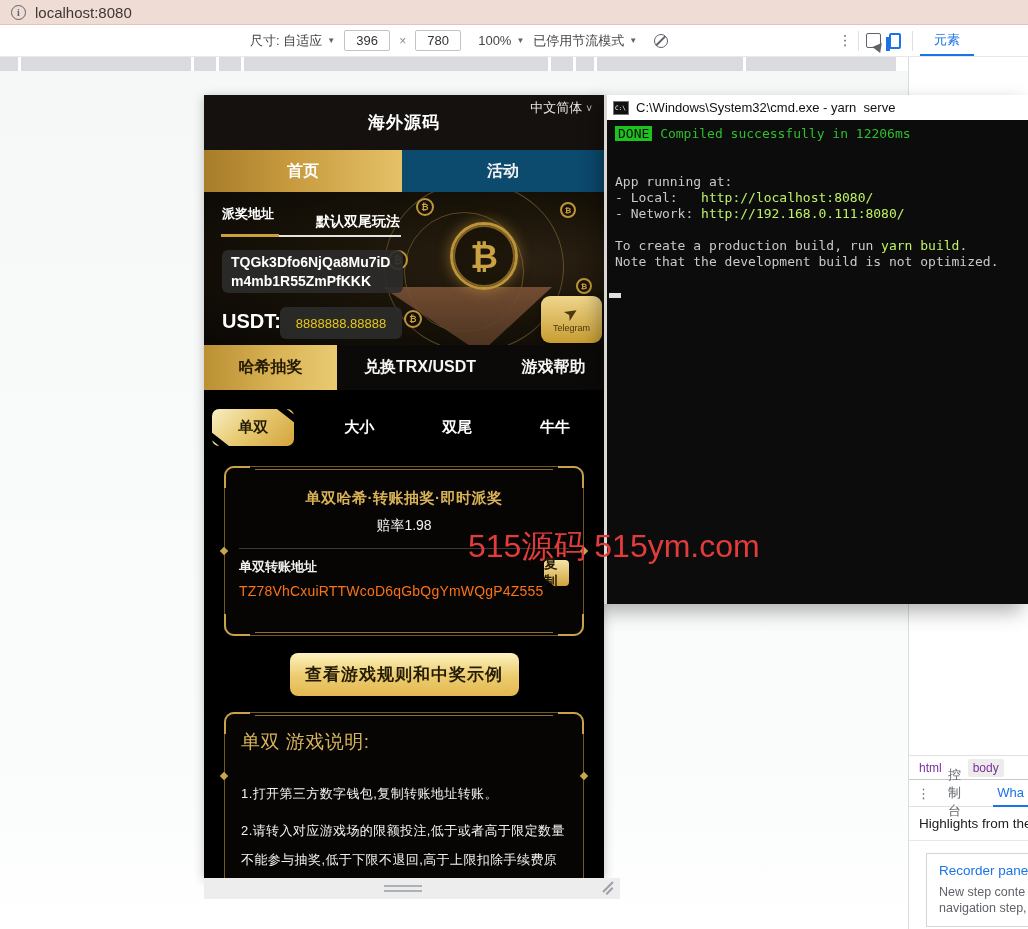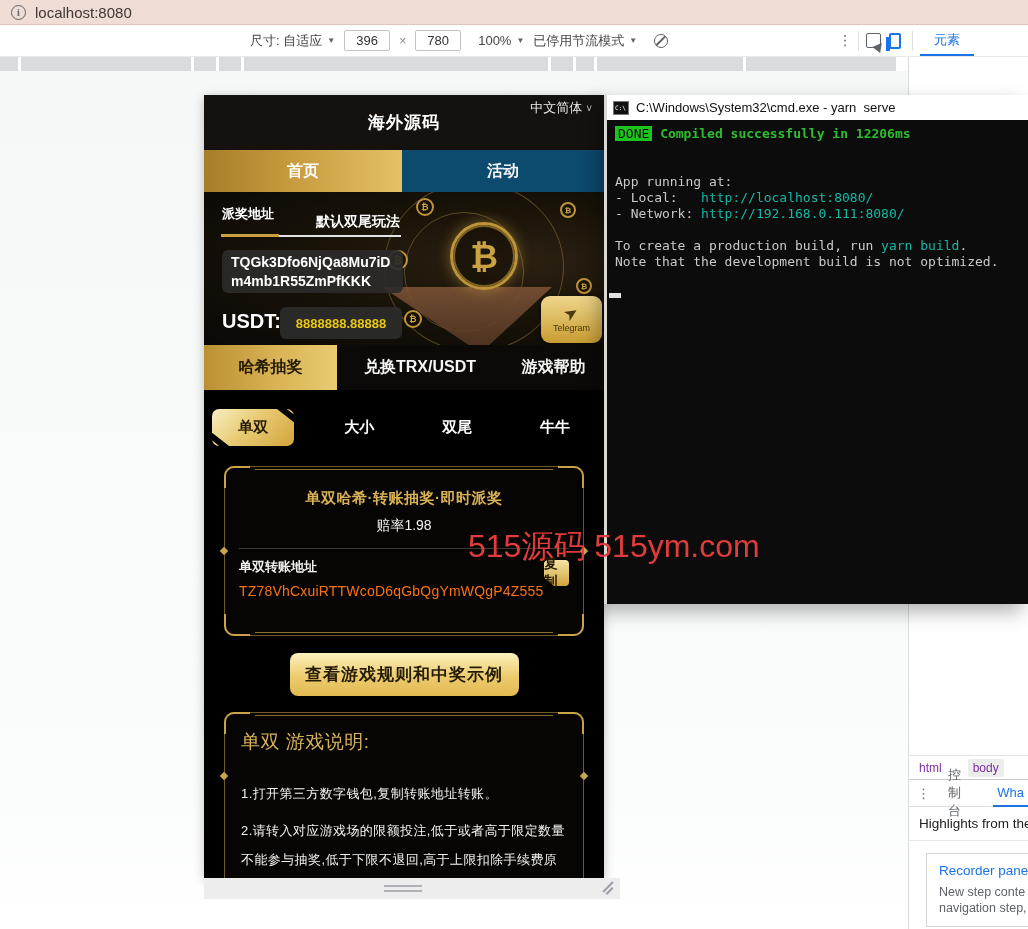--- a/index.html
+++ b/index.html
@@ -60,21 +60,21 @@
   .tg-btn { position:absolute; right:2px; top:104px; width:61px; height:47px; border-radius:9px; background:linear-gradient(180deg,#efd68c 0%,#c89d32 100%); display:flex; flex-direction:column; align-items:center; justify-content:center; z-index:3; box-shadow:0 1px 5px rgba(0,0,0,.5); }
   .tg-plane { font-size:17px; color:#4a3911; transform:rotate(-32deg); line-height:15px; }
   .tg-label { font-size:9px; color:#4a3911; margin-top:2px; }
   .hero-left { position:absolute; left:0; top:0; width:230px; height:100%; z-index:2; }
   .lbl-payout { position:absolute; left:18px; top:13px; color:#fff; font-size:13px; font-weight:bold; }
   .lbl-mode { position:absolute; left:112px; top:21px; color:#fff; font-size:14px; font-weight:bold; }
   .ul-gold { position:absolute; left:17px; top:42px; width:58px; height:3px; background:#c9a23f; }
   .ul-white { position:absolute; left:75px; top:43px; width:122px; height:2px; background:#e3e3e3; }
   .addr-box { position:absolute; left:18px; top:58px; width:181px; height:43px; background:rgba(43,43,43,.92); border-radius:6px; color:#fff; font-size:14px; font-weight:bold; padding:3px 9px; line-height:19px; word-break:break-all; }
   .usdt-label { position:absolute; left:18px; top:118px; color:#fff; font-size:20px; font-weight:bold; }
-  .usdt-box { position:absolute; left:76px; top:115px; width:122px; height:32px; background:rgba(43,43,43,.92); border-radius:6px; display:flex; align-items:center; justify-content:center; color:#e8c714; font-size:13px; font-weight:bold; }
+  .usdt-box { position:absolute; left:76px; top:115px; width:122px; height:32px; background:rgba(43,43,43,.92); border-radius:6px; display:flex; align-items:center; justify-content:center; color:#e8c714; font-size:13px; font-weight:normal; }
 
   
   .game-tabs { height:45px; display:flex; background:#0c0a08; }
   .gt { display:flex; align-items:center; justify-content:center; color:#f5f5f5; font-size:16px; font-weight:bold; }
   .gt.t1 { width:133px; } .gt.t2 { width:166px; } .gt.t3 { width:101px; }
   .gt.active { background:linear-gradient(90deg,#ba9033 0%,#d9b355 55%,#e9cb72 100%); color:#241a04; }
 
   
   .sub-tabs { height:68px; background:#000; display:flex; align-items:center; padding-top:6px; }
   .st { width:100px; text-align:center; color:#fff; font-size:15px; font-weight:bold; }
@@ -133,22 +133,22 @@
   .nc-line + .nc-line { margin-top:0; }
 
   
   .cmd { position:absolute; left:604px; top:95px; width:424px; height:509px; box-shadow:-6px 8px 18px rgba(0,0,0,.30); border-left:3px solid #dbd8d4; background:#0c0c0c; z-index:5; }
   .cmd-titlebar { height:25px; background:#fff; display:flex; align-items:center; padding-left:6px; gap:7px; }
   .cmd-ico { width:16px; height:14px; background:#111; border:1px solid #777; color:#fff; font-size:6px; font-family:"DejaVu Sans Mono",monospace; line-height:12px; padding-left:1px; }
   .cmd-title { font-size:13px; color:#111; white-space:pre; }
   .cmd-body { padding:6px 0 0 8px; font-family:"DejaVu Sans Mono", monospace; font-size:13px; line-height:16px; color:#c9c9c9; }
   .cline { white-space:pre; height:16px; }
   .done-badge { background:#1ec41e; color:#0c0c0c; padding:0 3px; }
-  .t-green { color:#2fbe2f;font-weight:bold; }
-  .t-blue { color:#14b8a6; }
+  .t-green { color:#2fbe2f; }
+  .t-blue { color:#bef264; }
   .cursor { width:12px; height:5px; background:#e0e0e0; margin-top:7px; margin-left:-6px; }
 
   
   .watermark { position:absolute; left:468px; top:525px; z-index:9; color:#e13c3c; font-size:32px; white-space:nowrap; letter-spacing:0; }
 </style>
 </head>
 <body>
 
 <div class="screen">
 

